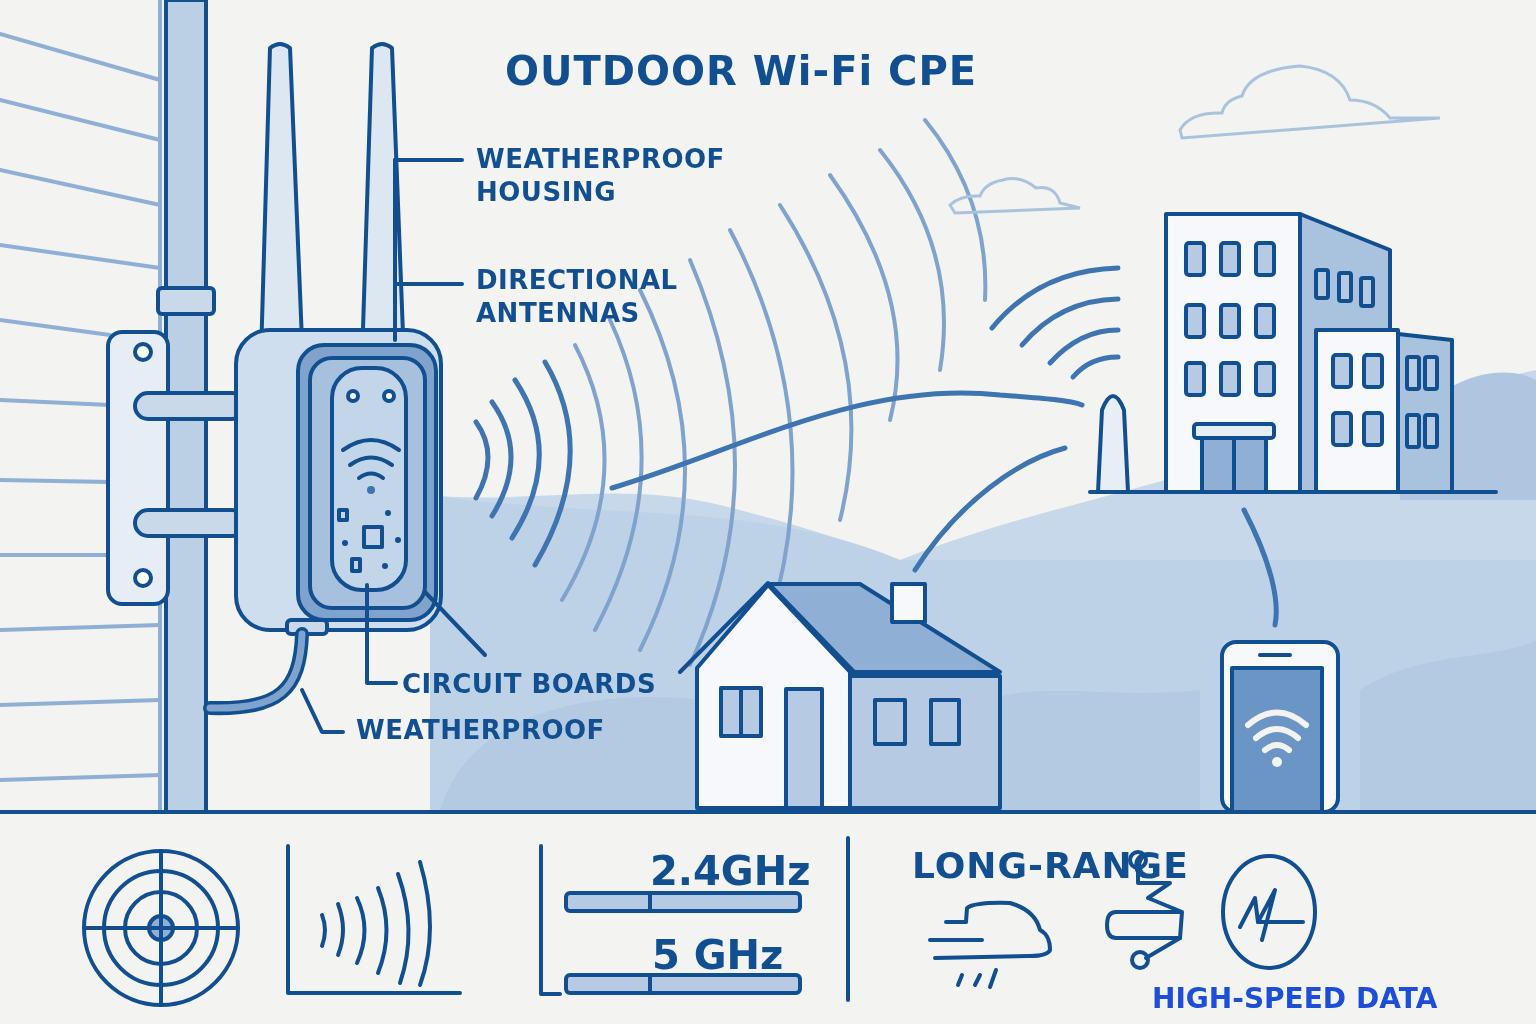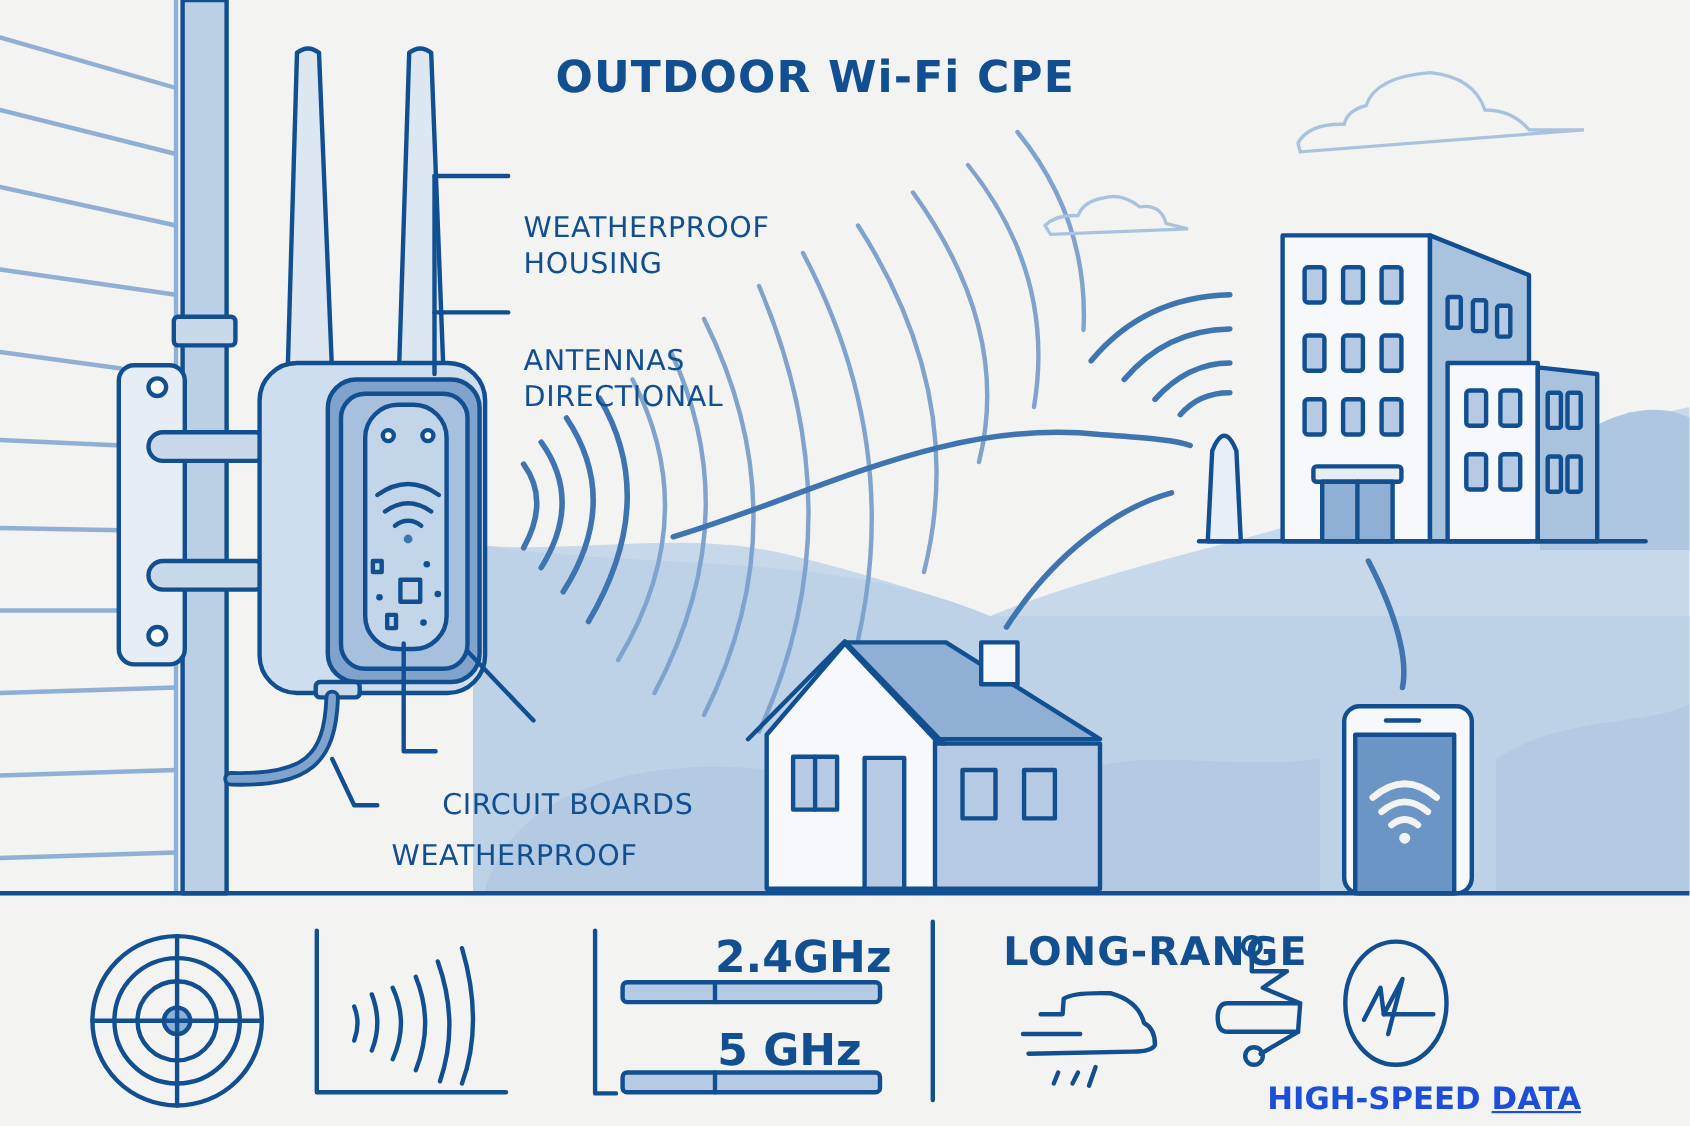--- a/index.html
+++ b/index.html
@@ -1,18 +1,18 @@
 <!DOCTYPE html>
 <html><head>
 <meta charset="utf-8">
 <style>
   html,body{margin:0;padding:0;background:#f3f3f1;}
   body{width:1536px;height:1024px;overflow:hidden;position:relative;font-family:"DejaVu Sans","Liberation Sans",sans-serif;}
   .scene{position:absolute;left:0;top:0;width:1536px;height:1024px;}
-  .label{position:absolute;color:#114f91;font-weight:normal;letter-spacing:0.5px;line-height:1.25;margin-top:48px;}
+  .label{position:absolute;color:#114f91;font-weight:bold;letter-spacing:0.5px;line-height:1.25;}
   .title{position:absolute;left:505px;top:48px;font-size:40px;font-weight:bold;color:#114f91;letter-spacing:1px;white-space:nowrap;}
   .lbl{font-size:26px;}
   .freq{position:absolute;font-size:40px;font-weight:bold;color:#114f91;}
   .bottom-lbl{position:absolute;font-size:28px;font-weight:bold;color:#1d4ed8;}
   .long{position:absolute;left:912px;top:845px;font-size:36px;font-weight:bold;color:#114f91;letter-spacing:1px;}
 </style>
 </head>
 <body>
 
 <svg class="scene" viewBox="0 0 1536 1024" xmlns="http://www.w3.org/2000/svg">
@@ -241,25 +241,25 @@
   </g>
 </svg>
 
 <div class="title">OUTDOOR Wi-Fi CPE</div>
 
 <div class="label lbl" style="left:476px;top:143px;">
   <div>WEATHERPROOF</div>
   <div>HOUSING</div>
 </div>
 <div class="label lbl" style="left:476px;top:264px;">
+  <div>DIRECTIONAL</div>
   <div>ANTENNAS</div>
-  <div>DIRECTIONAL</div>
 </div>
 <div class="label lbl" style="left:402px;top:668px;">CIRCUIT BOARDS</div>
 <div class="label lbl" style="left:356px;top:714px;">
   <div>WEATHERPROOF</div>
 </div>
 
 <div class="freq" style="left:650px;top:848px;">2.4GHz</div>
 <div class="freq" style="left:652px;top:932px;">5 GHz</div>
 <div class="long">LONG-RANGE</div>
 <div class="bottom-lbl" style="left:1152px;top:982px;">HIGH-SPEED</div>
-<div class="bottom-lbl" style="left:1356px;top:982px;text-decoration:underline;">DATA</div>
+<div class="bottom-lbl" style="left:1356px;top:982px;">DATA</div>
 
 </body></html>

